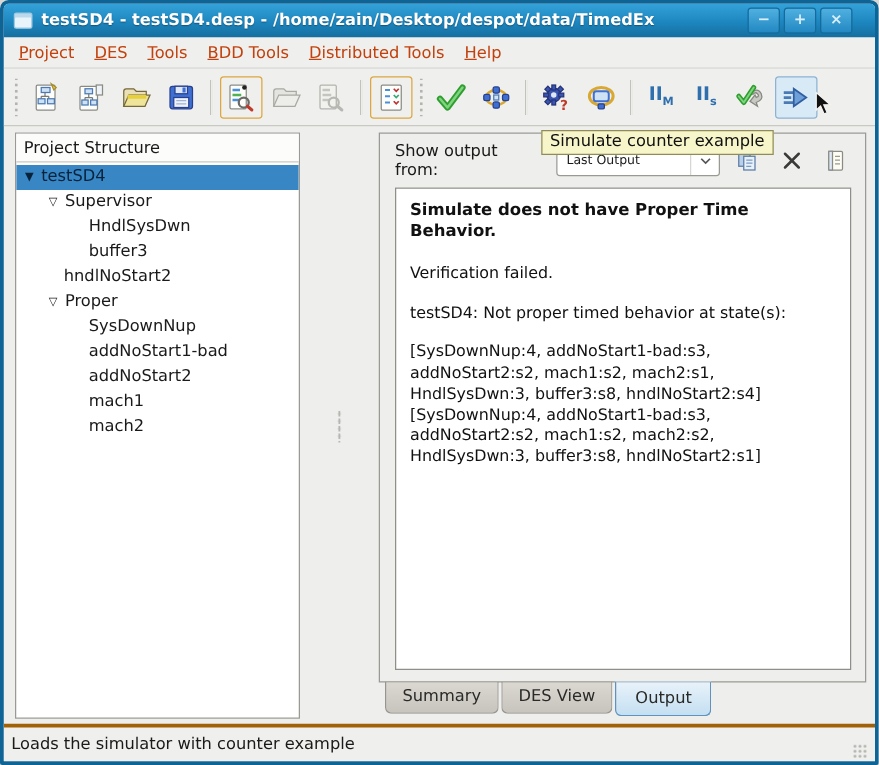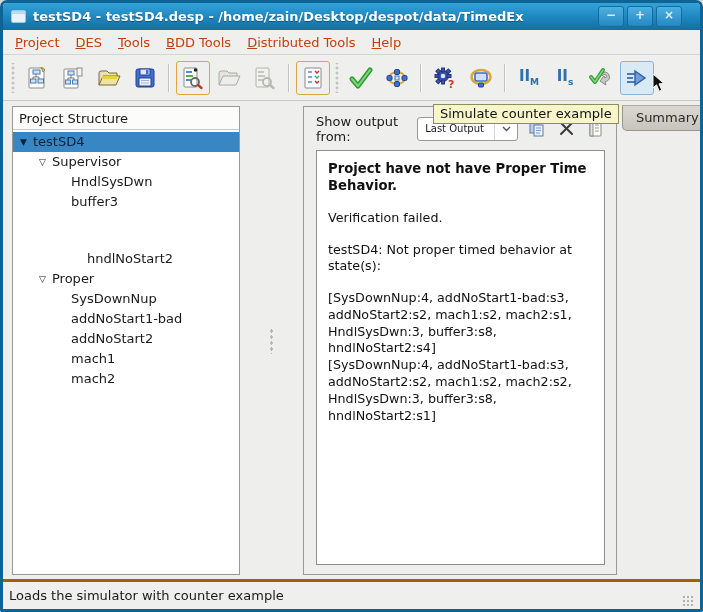--- a/index.html
+++ b/index.html
@@ -40,21 +40,21 @@
     border:1px solid #9a9a95;min-height:0;}
   .panel-header{flex:0 0 auto;padding:4px 6px 3px 6px;font-size:13px;color:#1a1a1a;
     background:#fcfcfb;border-bottom:1px solid #c9c9c4;}
   .tree{flex:1 1 auto;overflow:hidden;padding-top:2px;font-size:13px;color:#1a1a1a;}
   .tree-row{height:20px;line-height:20px;display:flex;align-items:center;white-space:nowrap;}
   .tree-row.selected{background:#3986c5;color:#06233b;}
   .tree-toggle{width:13px;text-align:center;font-size:9px;margin-right:3px;flex:0 0 13px;}
   .splitter{width:7px;flex:0 0 7px;display:flex;align-items:center;justify-content:center;}
   .splitter .dots{width:3px;height:26px;
     background-image:radial-gradient(#b6b6b1 1px,transparent 1.2px);background-size:3px 6px;}
-  .right-panel{flex:1 1 auto;display:flex;flex-direction:row;min-width:0;min-height:0;}
+  .right-panel{flex:1 1 auto;display:flex;flex-direction:column;min-width:0;min-height:0;}
   .tab-frame{flex:1 1 auto;border:1px solid #9a9a95;background:#eeeeec;display:flex;
     flex-direction:column;padding:8px 11px 9px 12px;min-height:0;}
   .output-toolbar{flex:0 0 auto;display:flex;align-items:center;height:27px;}
   .output-label{font-size:13px;color:#1a1a1a;margin-right:9px;}
   .combo{width:132px;height:24px;background:#fff;border:1px solid #9a9a95;border-radius:3px;
     display:flex;align-items:center;font-size:10px;color:#1a1a1a;box-sizing:border-box;}
   .combo-value{flex:1 1 auto;padding-left:7px;}
   .combo-arrow{flex:0 0 22px;height:100%;display:flex;align-items:center;justify-content:center;
     border-left:1px solid #d6d6d2;}
   .mini-btn{width:26px;height:24px;display:flex;align-items:center;justify-content:center;margin-left:9px;}
@@ -274,21 +274,21 @@
             <span>Supervisor</span>
           </div>
           <div class="tree-row" style="padding-left: 42px;">
             <span class="tree-toggle"></span>
             <span>HndlSysDwn</span>
           </div>
           <div class="tree-row" style="padding-left: 42px;">
             <span class="tree-toggle"></span>
             <span>buffer3</span>
           </div>
-          <div class="tree-row" style="padding-left: 58px; margin-top: 37px;">
+          <div class="tree-row" style="padding-left: 22px;">
             <span class="tree-toggle"></span>
             <span>hndlNoStart2</span>
           </div>
           <div class="tree-row" style="padding-left: 23px;">
             <span class="tree-toggle">▽</span>
             <span>Proper</span>
           </div>
           <div class="tree-row" style="padding-left: 42px;">
             <span class="tree-toggle"></span>
             <span>SysDownNup</span>
@@ -344,32 +344,32 @@
           <div class="mini-btn">
             <svg width="16" height="18" viewBox="0 0 16 18">
               <rect x="3" y="1" width="11" height="15" rx="1" fill="#fdfdf4" stroke="#8b8b86"></rect>
               <rect x="3" y="1" width="3" height="15" fill="#dce8f4" stroke="#8b8b86"></rect>
               <path d="M8 5 h4 M8 8 h4 M8 11 h4" stroke="#9a9a94" stroke-width="1"></path>
             </svg>
           </div>
         </div>
 
         <div class="output-box" id="output-box">
-            <p class="bold">Project have not have Proper Time Behavior.</p>
+            <p class="bold">Simulate does not have Proper Time Behavior.</p>
             <p>Verification failed.</p>
             <p>testSD4: Not proper timed behavior at state(s):</p>
             <p>[SysDownNup:4, addNoStart1-bad:s3, addNoStart2:s2, mach1:s2, mach2:s1, HndlSysDwn:3, buffer3:s8, hndlNoStart2:s4]
 [SysDownNup:4, addNoStart1-bad:s3, addNoStart2:s2, mach1:s2, mach2:s2, HndlSysDwn:3, buffer3:s8, hndlNoStart2:s1]</p>
           </div>
       </div>
 
       <div class="tabbar" id="tabbar">
           <span class="tab">Summary</span>
+          <span class="tab">DES View</span>
           <span class="tab active">Output</span>
-          <span class="tab">DES View</span>
         </div>
     </div>
   </div>
 
   <div class="statusbar">
     <span class="status-text">Loads the simulator with counter example</span>
     <div class="resize-grip"></div>
   </div>
 
   <div class="tooltip">Simulate counter example</div>

